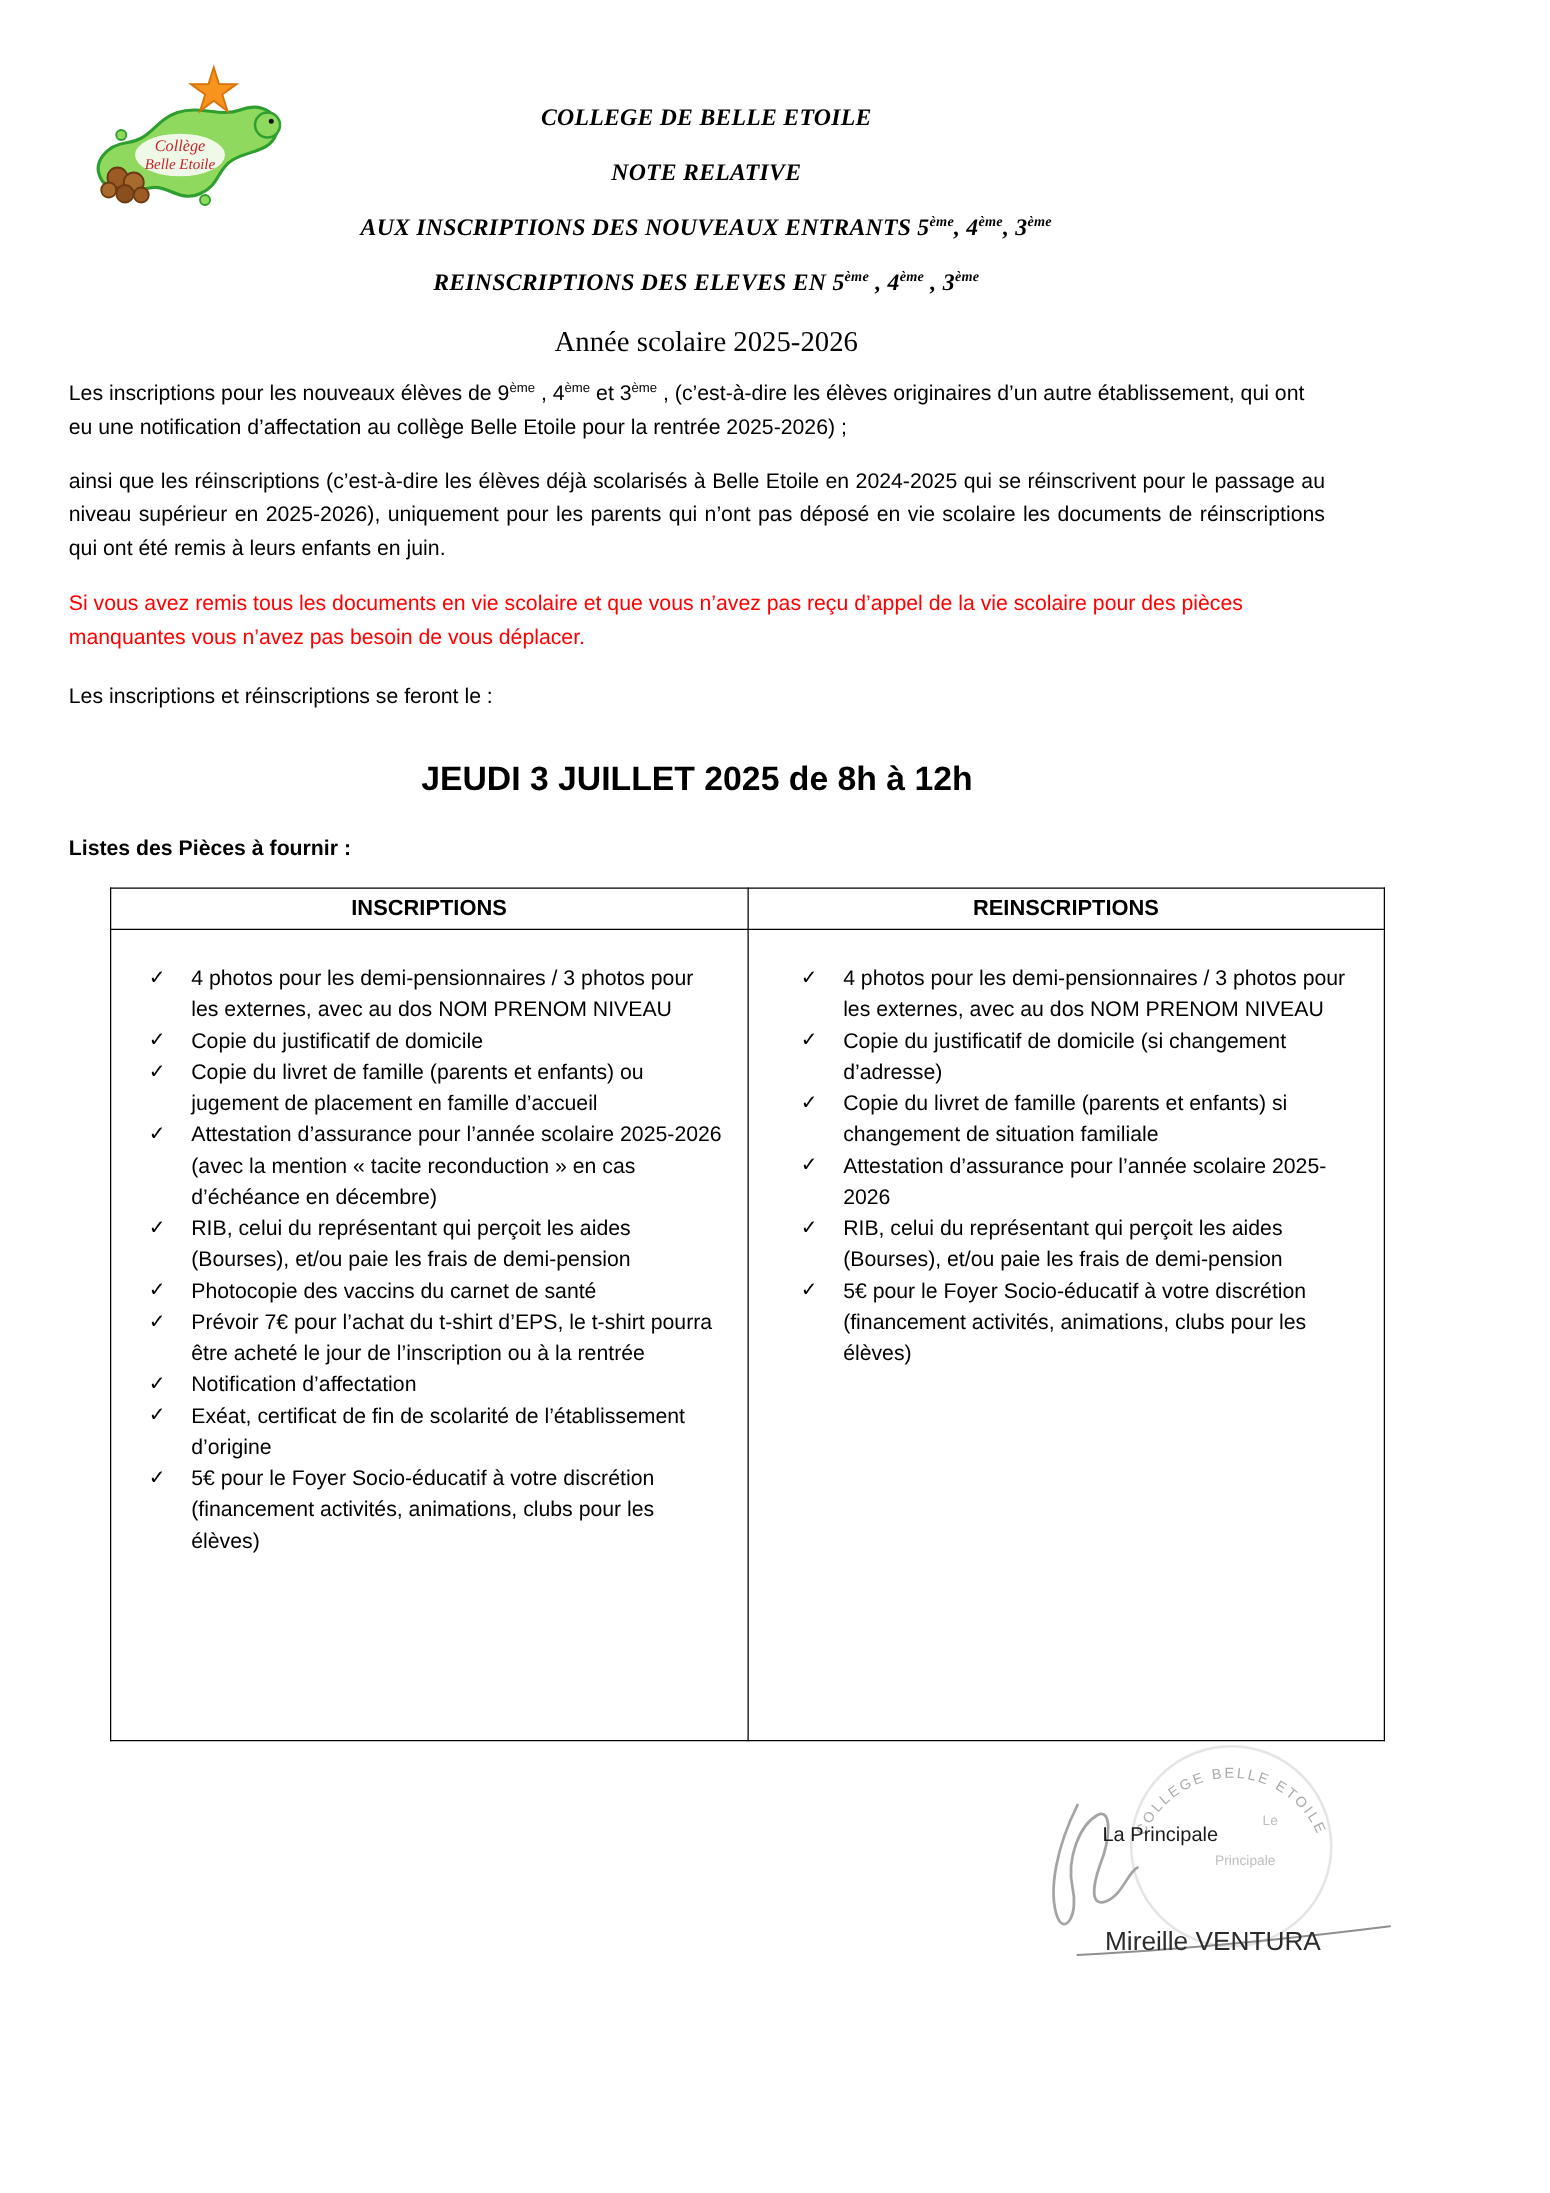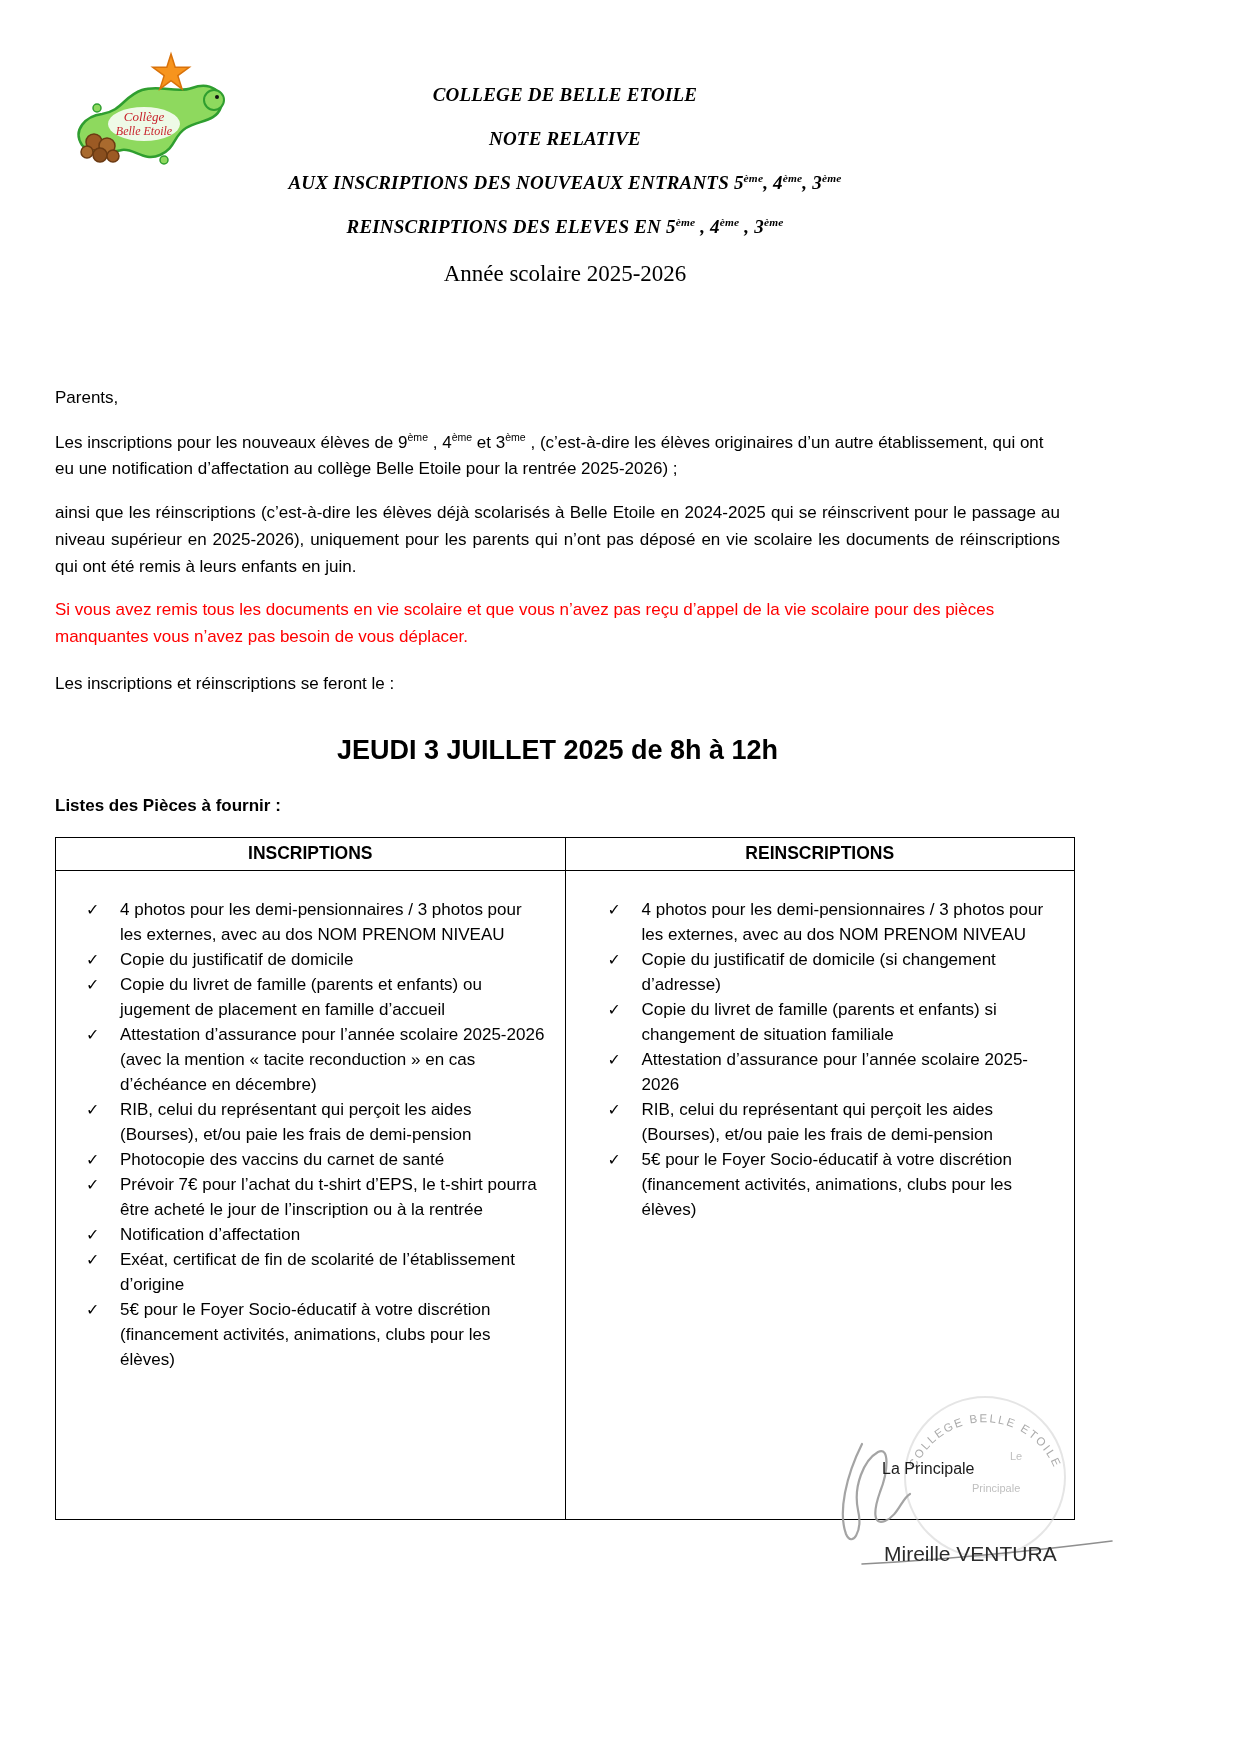--- a/index.html
+++ b/index.html
@@ -70,20 +70,21 @@
     font-weight: bold;
     font-size: 17px;
   }
 
   
   .doc-table {
     margin-top: 7px;
     border-collapse: collapse;
     width: 1020px;
     table-layout: fixed;
+    margin-left: 33px;
   }
   .doc-table th, .doc-table td {
     border: 1px solid #000;
     width: 50%;
   }
   .doc-table th {
     font-weight: bold;
     font-size: 17.5px;
     text-align: center;
     height: 32px;
@@ -186,21 +187,20 @@
 
   <div class="header-block">
     <p class="h-line">COLLEGE DE BELLE ETOILE</p>
     <p class="h-line">NOTE RELATIVE</p>
     <p class="h-line"><span>AUX INSCRIPTIONS DES NOUVEAUX ENTRANTS 5</span><sup>ème</sup><span>, 4</span><sup>ème</sup><span>, 3</span><sup>ème</sup></p>
     <p class="h-line"><span>REINSCRIPTIONS DES ELEVES EN 5</span><sup>ème</sup><span> , 4</span><sup>ème</sup><span> , 3</span><sup>ème</sup></p>
     <p class="year-line">Année scolaire 2025-2026</p>
   </div>
 
   <div class="content">
-    <p class="salutation">Parents,</p>
 
     <p class="para"><span>Les inscriptions pour les nouveaux élèves de 9</span><sup>ème</sup><span> , 4</span><sup>ème</sup><span> et 3</span><sup>ème</sup><span> , (c’est-à-dire les élèves originaires d’un autre établissement, qui ont eu une notification d’affectation au collège Belle Etoile pour la rentrée 2025-2026) ;</span></p>
 
     <p class="para justified">ainsi que les réinscriptions (c’est-à-dire les élèves déjà scolarisés à Belle Etoile en 2024-2025 qui se réinscrivent pour le passage au niveau supérieur en 2025-2026), uniquement pour les parents qui n’ont pas déposé en vie scolaire les documents de réinscriptions qui ont été remis à leurs enfants en juin.</p>
 
     <p class="warning">Si vous avez remis tous les documents en vie scolaire et que vous n’avez pas reçu d’appel de la vie scolaire pour des pièces manquantes vous n’avez pas besoin de vous déplacer.</p>
 
     <p class="lead-in">Les inscriptions et réinscriptions se feront le :</p>
 
     <p class="date-heading">JEUDI 3 JUILLET 2025 de 8h à 12h</p>

